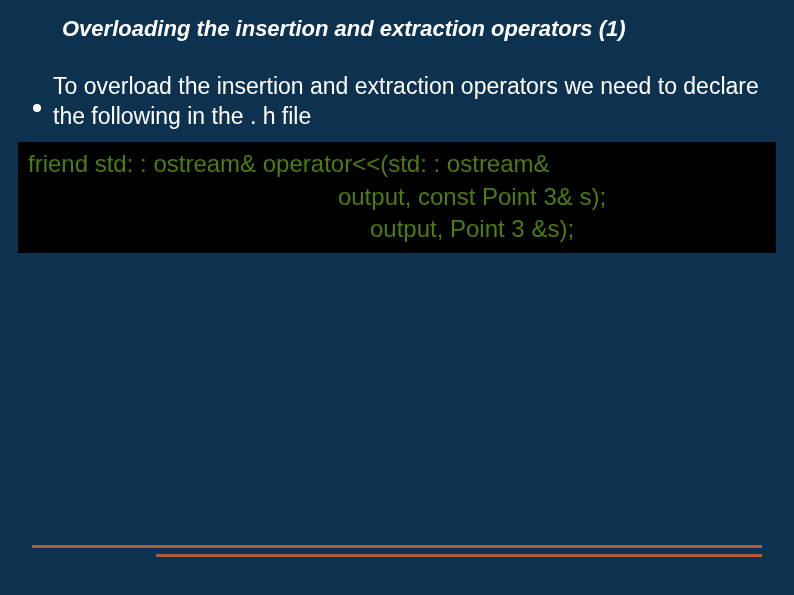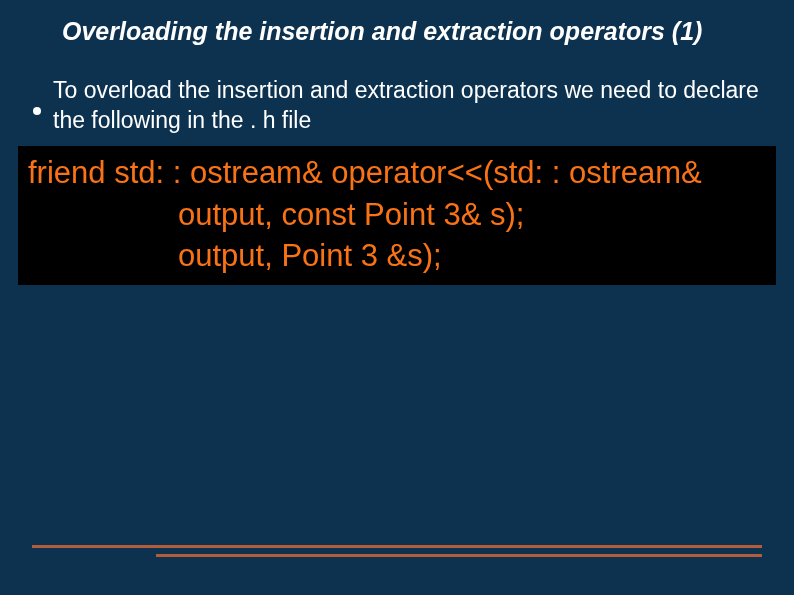--- a/index.html
+++ b/index.html
@@ -15,21 +15,21 @@
     position: relative;
     overflow: hidden;
   }
   .slide {
     width: 100%;
     height: 100%;
     padding: 16px 28px 0 28px;
     position: relative;
   }
   .title {
-    font-size: 25px;
+    font-size: 22px;
     font-weight: bold;
     font-style: italic;
     color: #ffffff;
     margin-left: 34px;
     line-height: 1.2;
     margin-bottom: 30px;
   }
   .bullet-row {
     display: flex;
     align-items: center;
@@ -52,26 +52,27 @@
   }
   .code-block {
     background-color: #000000;
     margin-top: 8px;
     margin-left: -10px;
     margin-right: -10px;
     padding: 6px 10px 8px 10px;
   }
   .code-line {
     font-family: Arial, Helvetica, sans-serif;
-    font-size: 31px;
-    color: #f97316;
+    font-size: 24px;
+    color: #4d7c0f;
     line-height: 1.35;
   }
   .code-indent {
     padding-left: 150px;
+    text-align: center;
   }
   .footer-lines {
     position: absolute;
     bottom: 38px;
     left: 32px;
     right: 32px;
   }
   .line1 {
     height: 3px;
     background-color: #b25c3c;

